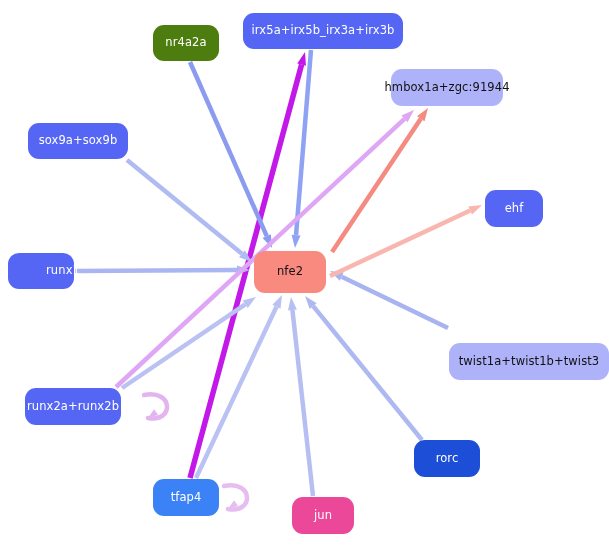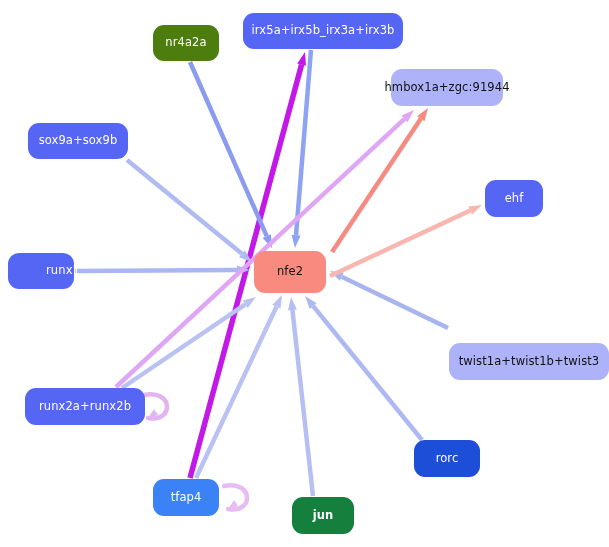--- a/index.html
+++ b/index.html
@@ -85,38 +85,38 @@
   </div>
   <div class="node" style="left: 153px; top: 25px; width: 66px; height: 36px; background: #4d7c0f; color: rgb(255, 255, 255);">
     <span class="node-label">nr4a2a</span>
   </div>
   <div class="node" style="left: 375px; top: 69px; width: 112px; height: 37px; background: rgb(174, 178, 248); color: rgb(17, 17, 17); margin-left: 16px;">
     <span class="node-label">hmbox1a+zgc:91944</span>
   </div>
   <div class="node" style="left: 28px; top: 123px; width: 100px; height: 36px; background: rgb(85, 102, 245); color: rgb(255, 255, 255);">
     <span class="node-label">sox9a+sox9b</span>
   </div>
-  <div class="node" style="left: 485px; top: 180px; width: 58px; height: 37px; background: rgb(85, 102, 245); color: rgb(255, 255, 255);">
+  <div class="node" style="left: 485px; top: 190px; width: 58px; height: 37px; background: rgb(85, 102, 245); color: rgb(255, 255, 255);">
     <span class="node-label">ehf</span>
   </div>
   <div class="node" style="left: 8px; top: 253px; width: 66px; height: 36px; background: rgb(85, 102, 245); color: rgb(255, 255, 255); padding-left: 44px;">
     <span class="node-label">runx1</span>
   </div>
   <div class="node" style="left: 254px; top: 251px; width: 72px; height: 42px; background: rgb(249, 138, 128); color: rgb(17, 17, 17);">
     <span class="node-label">nfe2</span>
   </div>
   <div class="node" style="left: 449px; top: 325px; width: 160px; height: 37px; background: rgb(174, 178, 248); color: rgb(17, 17, 17); margin-top: 18px;">
     <span class="node-label">twist1a+twist1b+twist3</span>
   </div>
-  <div class="node" style="left: 25px; top: 388px; width: 120px; height: 37px; background: rgb(85, 102, 245); color: rgb(255, 255, 255);">
+  <div class="node" style="left: 25px; top: 388px; width: 96px; height: 37px; background: rgb(85, 102, 245); color: rgb(255, 255, 255);">
     <span class="node-label">runx2a+runx2b</span>
   </div>
   <div class="node" style="left: 414px; top: 440px; width: 66px; height: 37px; background: #1d4ed8; color: rgb(255, 255, 255);">
     <span class="node-label">rorc</span>
   </div>
   <div class="node" style="left: 153px; top: 479px; width: 66px; height: 37px; background: #3b82f6; color: rgb(255, 255, 255);">
     <span class="node-label">tfap4</span>
   </div>
-  <div class="node" style="left: 292px; top: 497px; width: 62px; height: 37px; background: #15803d; color: rgb(255, 255, 255); font-weight: bold;">
+  <div class="node" style="left: 292px; top: 497px; width: 62px; height: 37px; background: #ec4899; color: rgb(255, 255, 255);">
     <span class="node-label">jun</span>
   </div>
 
 </div>
 
 </body></html>

